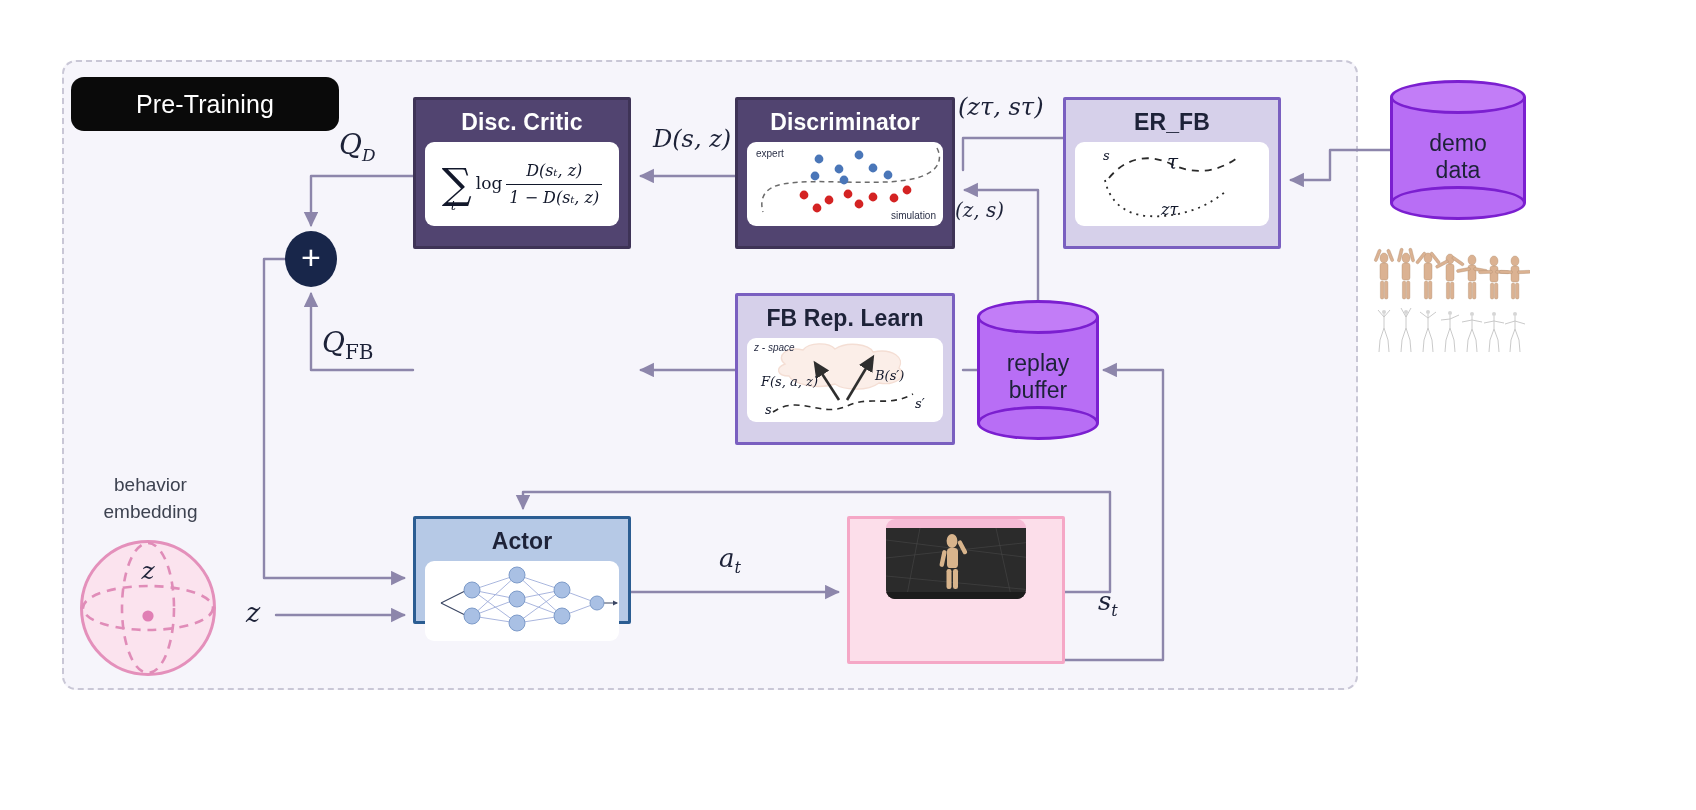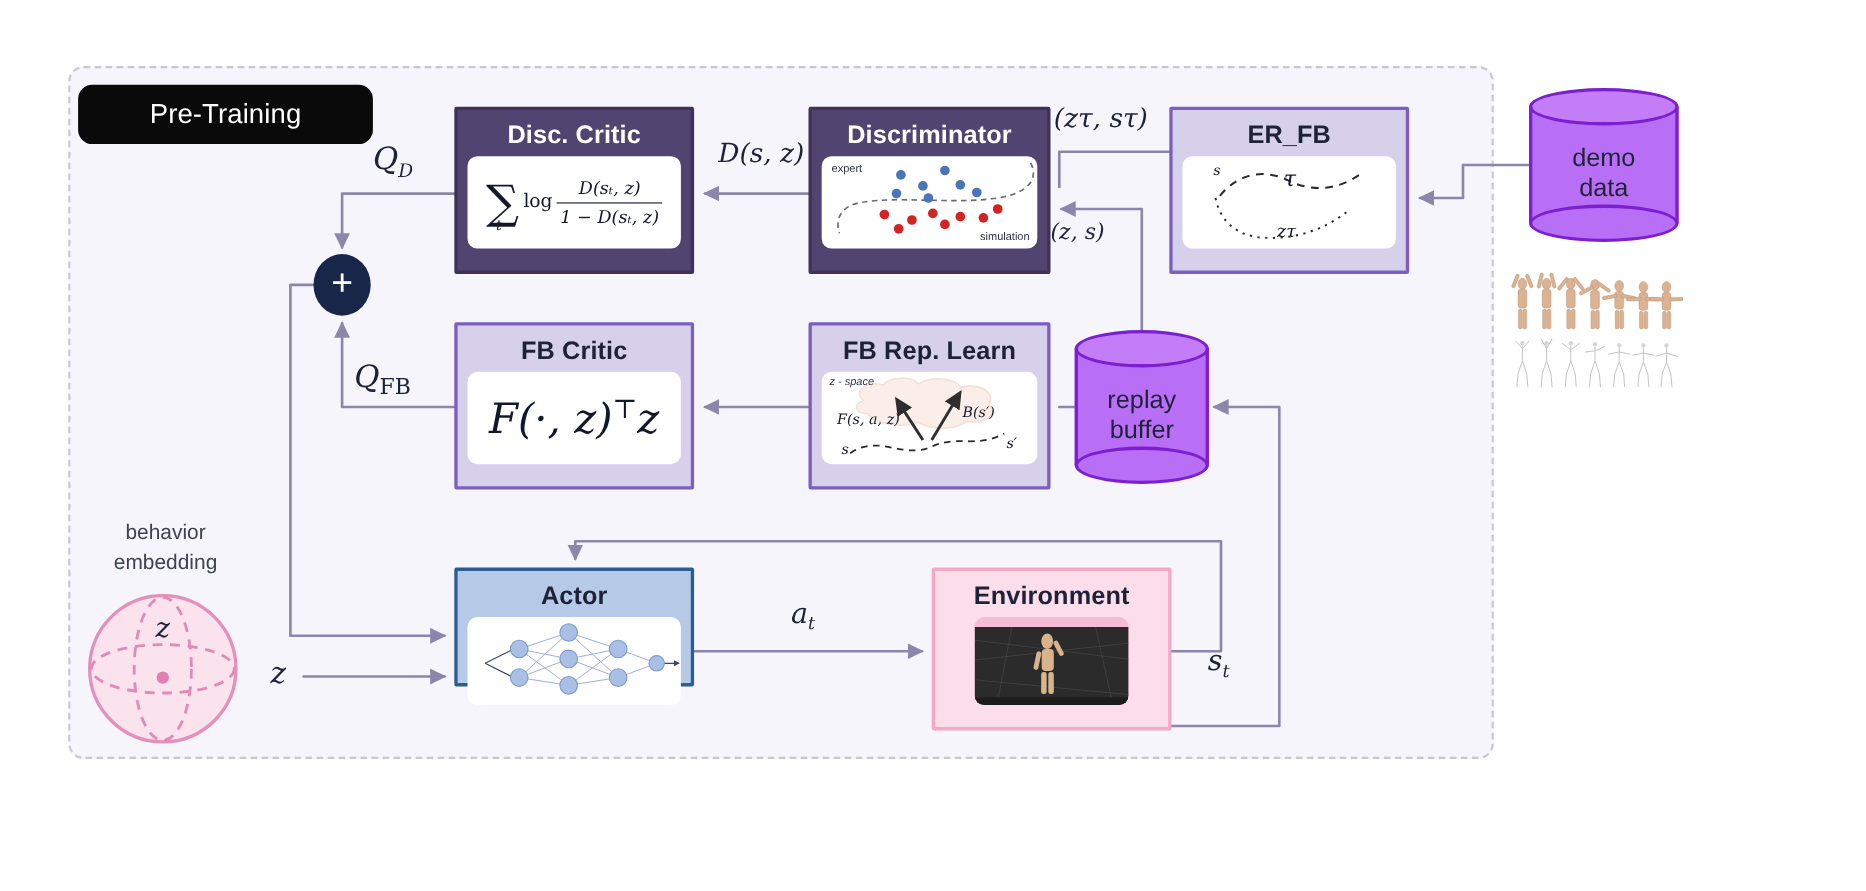--- a/index.html
+++ b/index.html
@@ -282,26 +282,20 @@
       <svg width="200" height="84" viewBox="0 0 200 84" style="position:absolute;left:0;top:0;">
         <path d="M34,36 C52,14 76,12 96,22 C116,32 140,32 162,16" fill="none" stroke="#2a2a2a" stroke-width="1.8" stroke-dasharray="7 6"></path>
         <path d="M30,38 C34,58 48,72 72,74 C100,76 128,68 150,50" fill="none" stroke="#2a2a2a" stroke-width="1.8" stroke-dasharray="2 5"></path>
       </svg>
       <span class="mathline" style="position:absolute;left:28px;top:6px;font-size:13px;">s</span>
       <span class="mathline" style="position:absolute;left:92px;top:8px;font-size:20px;">τ</span>
       <span class="mathline" style="position:absolute;left:86px;top:58px;font-size:16px;">zτ</span>
     </div>
   </div>
 
-  <div class="node" id="node-fb-critic">
-    <div class="hdr">FB Critic</div>
-    <div class="body">
-      <span class="mathline" id="fb-formula"><span>F(·, z)</span><span class="sup">⊤</span><span>z</span></span>
-    </div>
-  </div>
 
   <div class="node" id="node-fb-rep">
     <div class="hdr">FB Rep. Learn</div>
     <div class="body">
       <svg width="202" height="84" viewBox="0 0 202 84" style="position:absolute;left:0;top:0;">
         <path d="M38,26 C28,18 40,8 56,12 C62,4 82,4 88,11 C100,3 122,6 126,14
                  C146,10 158,20 152,30 C162,38 148,48 132,45 C120,54 96,52 88,46
                  C70,52 46,46 42,38 C30,38 28,30 38,26 Z" fill="#fbeee8" stroke="#f4ded4" stroke-width="1.4"></path>
         <path d="M26,74 C52,56 74,80 100,68 C124,57 140,70 166,56" fill="none" stroke="#2a2a2a" stroke-width="1.6" stroke-dasharray="6 5"></path>
         <g stroke="#2e2e2e" stroke-width="2.6" fill="none">
@@ -352,21 +346,20 @@
             <circle cx="92" cy="62" r="8"></circle>
           <circle cx="137" cy="29" r="8"></circle>
             <circle cx="137" cy="55" r="8"></circle>
           <circle cx="172" cy="42" r="7"></circle>
         </g>
       </svg>
     </div>
   </div>
 
   <div class="node" id="node-environment">
-    <div class="hdr">Environment</div>
     <div class="body">
       <div style="position:absolute;left:0;right:0;top:9px;bottom:0;background:#2b2b2b;overflow:hidden;">
         <svg width="146" height="72" viewBox="0 0 146 72" style="position:absolute;left:0;top:0;">
           <g stroke="#4a4a4a" stroke-width="0.8" fill="none" opacity="0.7">
             <path d="M0,12 L146,30 M0,30 L146,14 M0,48 L146,62 M34,0 L20,72 M110,0 L126,72"></path>
           </g>
           <g fill="#d8b48c">
             <ellipse cx="66" cy="13" rx="5.4" ry="7"></ellipse>
             <rect x="61" y="20" width="11" height="20" rx="3.6"></rect>
             <rect x="60.5" y="41" width="5" height="20" rx="2.2"></rect>

